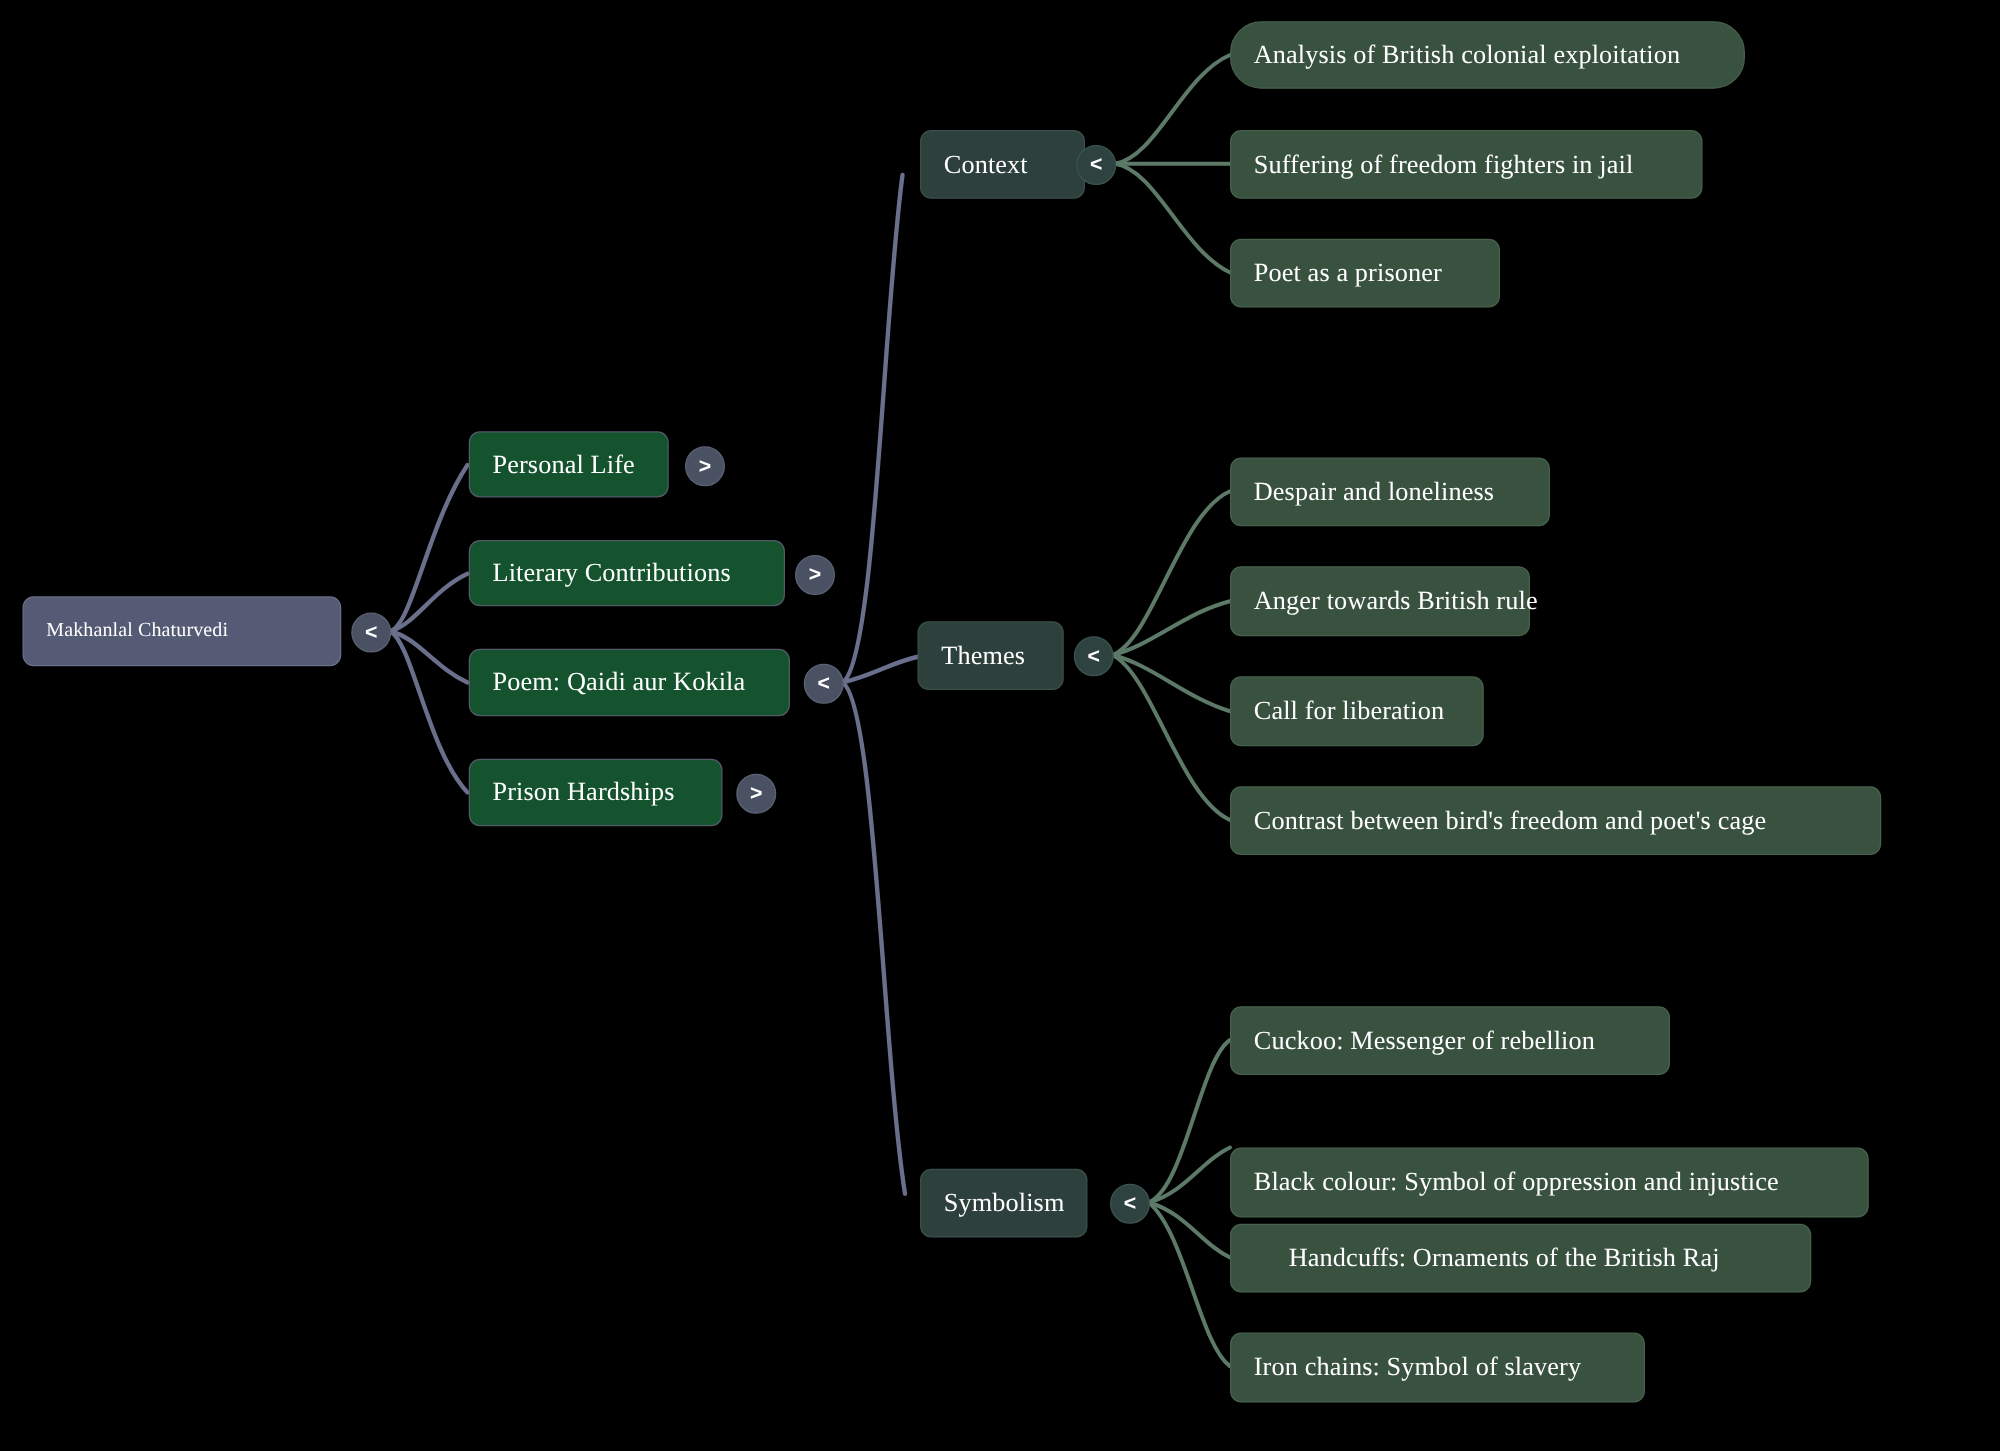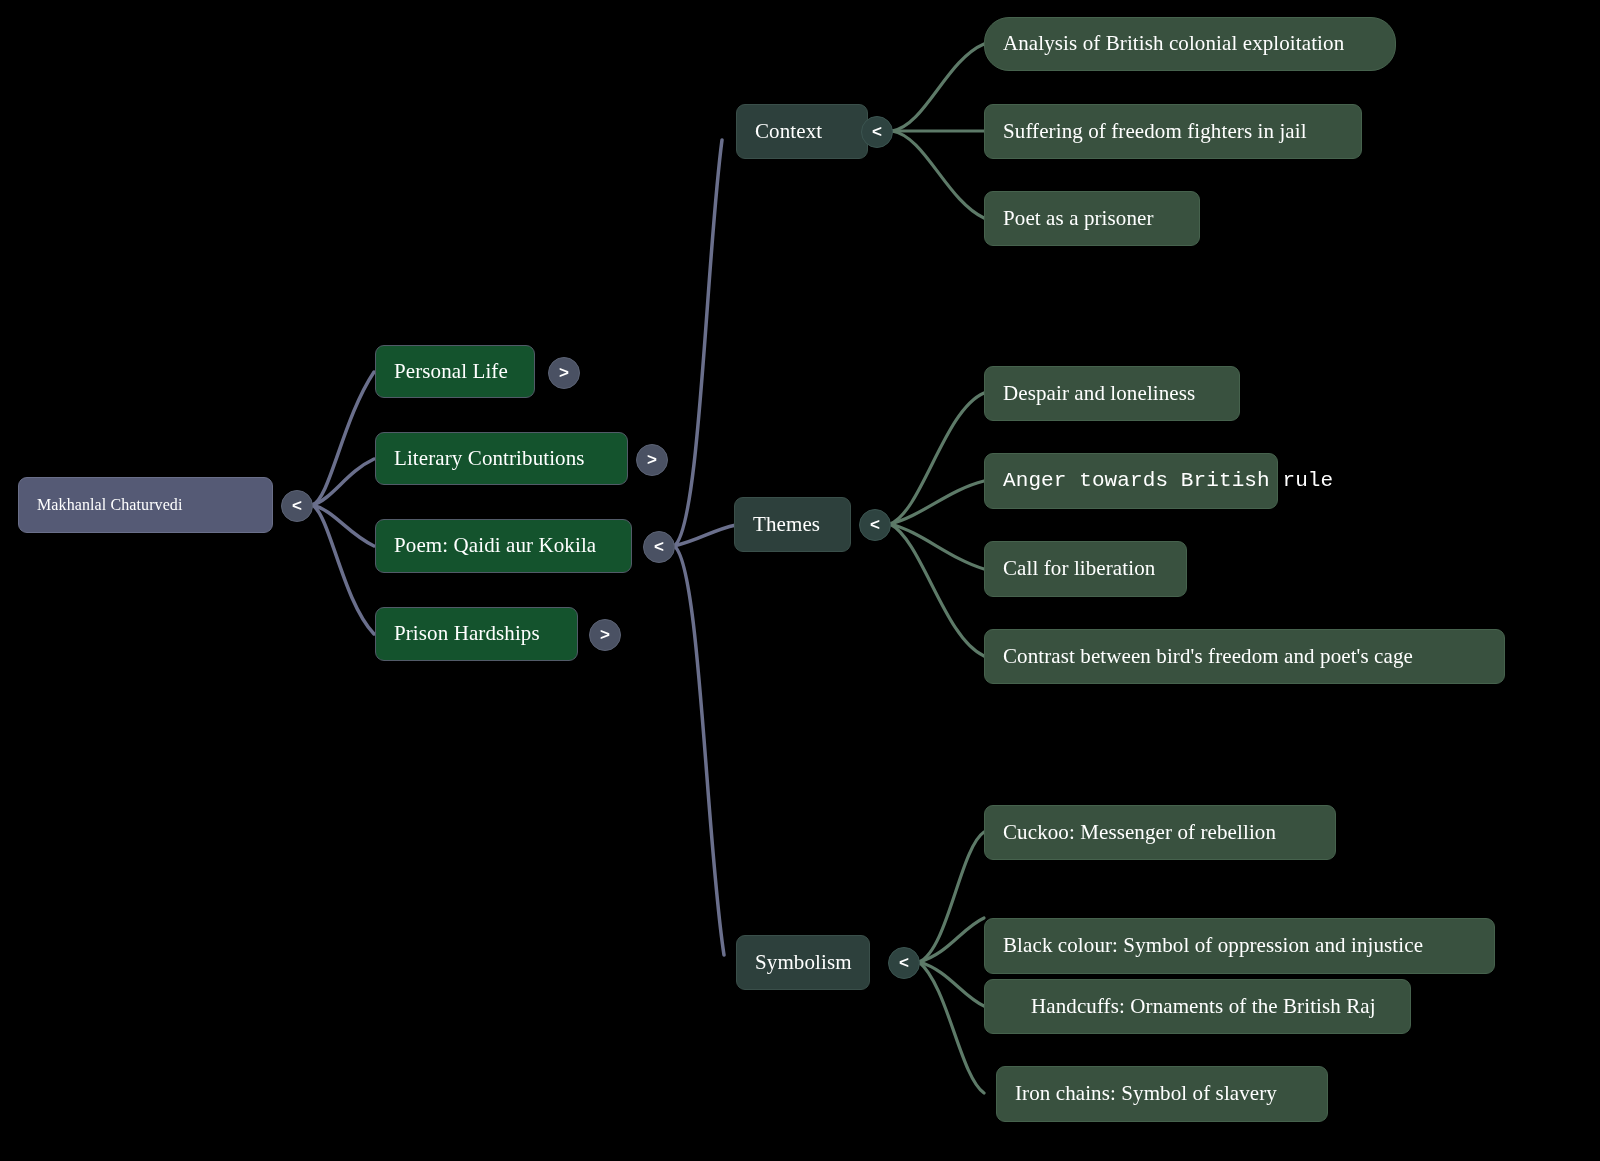--- a/index.html
+++ b/index.html
@@ -173,21 +173,21 @@
   <div class="node lvl2" style="left:734px; top:497px; width:117px; height:55px;">
     <span>Themes</span>
   </div>
   <div class="toggle green" style="left:859px; top:509px;">
     <span>&lt;</span>
   </div>
 
   <div class="node leaf" style="left:984px; top:366px; width:256px; height:55px;">
     <span>Despair and loneliness</span>
   </div>
-  <div class="node leaf" style="left:984px; top:453px; width:294px; height:56px;font-family:Liberation Mono, monospace;">
+  <div class="node leaf" style="left:984px; top:453px; width:240px; height:56px;">
     <span>Anger towards British rule</span>
   </div>
   <div class="node leaf" style="left:984px; top:541px; width:203px; height:56px;">
     <span>Call for liberation</span>
   </div>
   <div class="node leaf" style="left:984px; top:629px; width:521px; height:55px;">
     <span>Contrast between bird's freedom and poet's cage</span>
   </div>
 
   <div class="node lvl2" style="left:736px; top:935px; width:134px; height:55px;">
@@ -196,20 +196,20 @@
   <div class="toggle green" style="left:888px; top:947px;">
     <span>&lt;</span>
   </div>
 
   <div class="node leaf" style="left:984px; top:805px; width:352px; height:55px;">
     <span>Cuckoo: Messenger of rebellion</span>
   </div>
   <div class="node leaf" style="left:984px; top:891px; width:511px; height:56px;margin-top:27px;">
     <span>Black colour: Symbol of oppression and injustice</span>
   </div>
-  <div class="node leaf" style="left:984px; top:979px; width:427px; height:55px;padding-left:46px;">
+  <div class="node leaf" style="left:984px; top:979px; width:465px; height:55px;padding-left:46px;">
     <span>Handcuffs: Ornaments of the British Raj</span>
   </div>
-  <div class="node leaf" style="left:984px; top:1066px; width:332px; height:56px;margin-left:12px;">
+  <div class="node leaf" style="left:984px; top:1066px; width:332px; height:56px;">
     <span>Iron chains: Symbol of slavery</span>
   </div>
 
 </div>
 
 </body></html>

